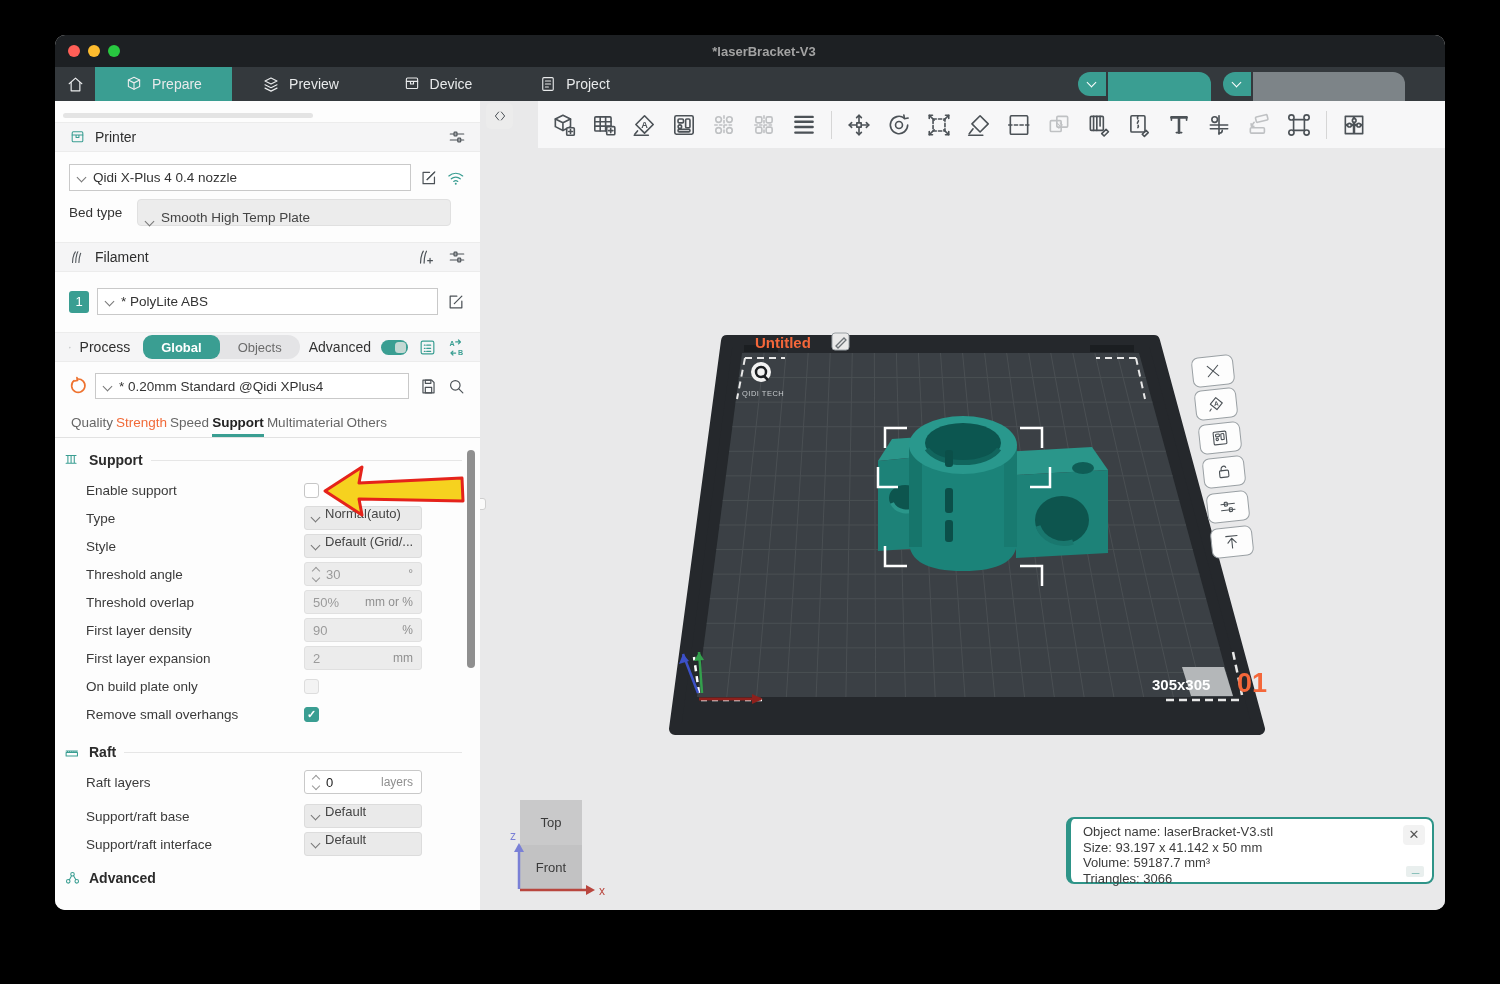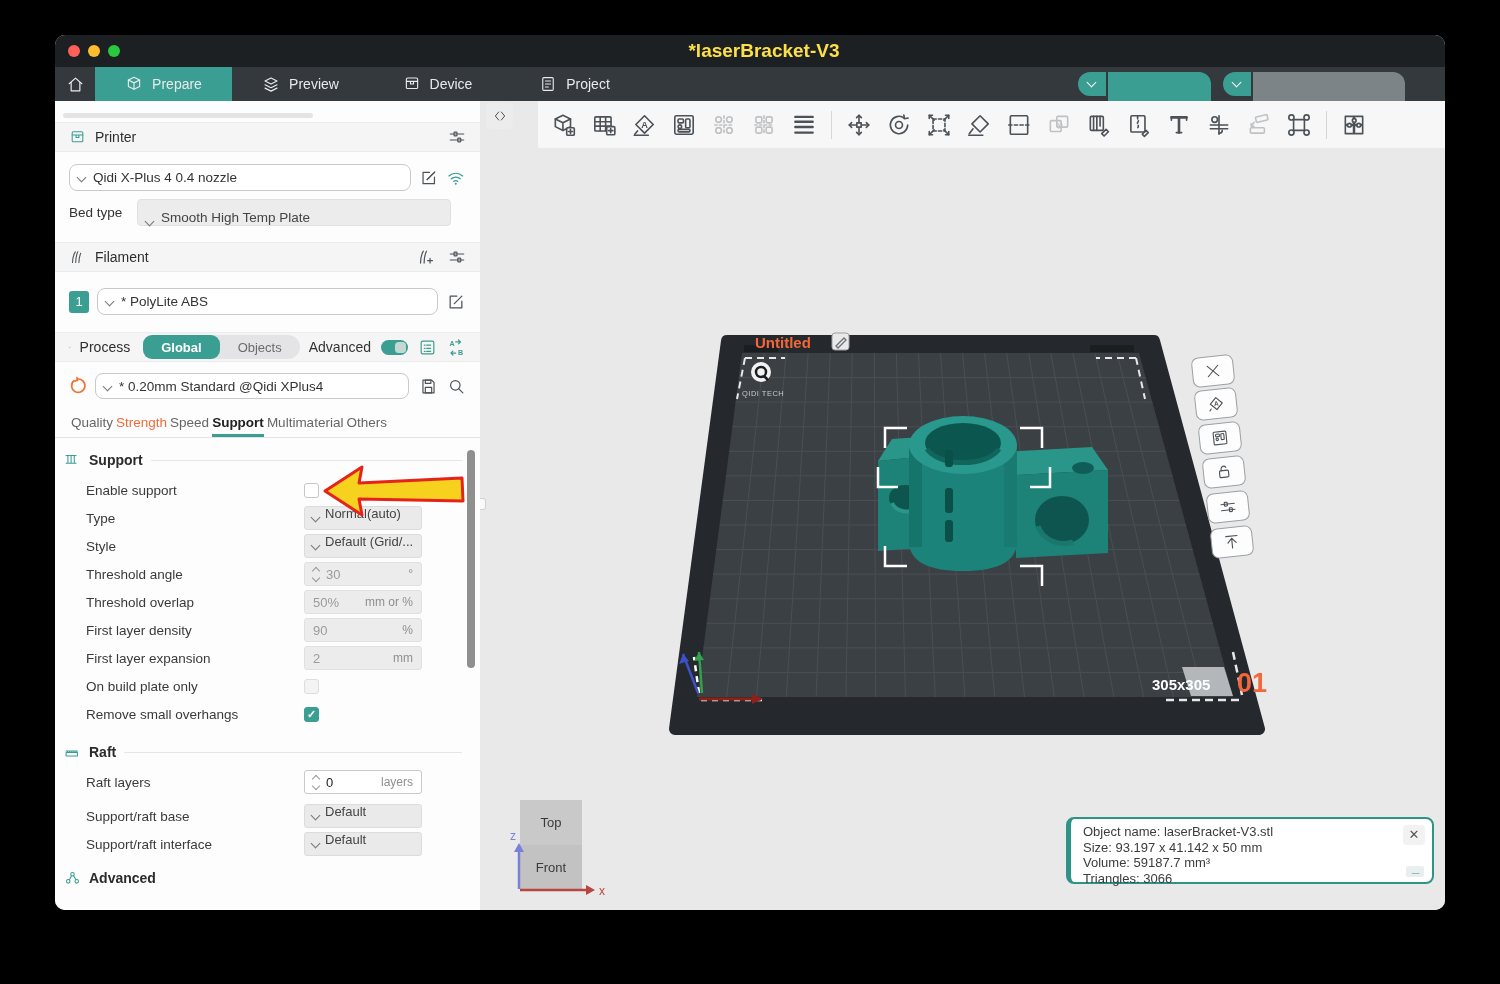--- a/index.html
+++ b/index.html
@@ -5,21 +5,21 @@
   * { margin:0; padding:0; box-sizing:border-box; }
   body { background:#000; font-family:"Liberation Sans", sans-serif; }
   .stage { position:relative; width:1500px; height:984px; overflow:hidden; }
   .win { position:absolute; left:55px; top:35px; width:1390px; height:875px;
          border-radius:10px; overflow:hidden; box-shadow:0 12px 40px rgba(0,0,0,.6); background:#e9e9ea; }
 
   
   .titlebar { height:32px; background:#1d2023; display:flex; align-items:center; position:relative; }
   .lights { display:flex; gap:8px; margin-left:13px; }
   .light { width:12px; height:12px; border-radius:50%; }
-  .title { position:absolute; left:0; right:0; text-align:center; color:#fde047; font-size:19px; font-weight:bold;margin-left:28px; }
+  .title { position:absolute; left:0; right:0; text-align:center; color:#a3a3a3; font-size:13px; font-weight:bold;margin-left:28px; }
 
   
   .navbar { height:34px; background:#34393d; display:flex; align-items:stretch; }
   .homebtn { width:40px; display:flex; align-items:center; justify-content:center; }
   .ntab { width:137px; display:flex; align-items:center; justify-content:center; gap:9px;
           color:#e8eaeb; font-size:14px; cursor:default; }
   .ntab.active { background:#3a9e92; }
   .nav-right { margin-left:auto; display:flex; align-items:center; gap:12px; padding-right:40px; }
   .splitbtn { display:flex; gap:2px; height:24px; }
   .seg { display:flex; align-items:center; justify-content:center; font-size:13.5px; font-weight:bold; }
@@ -33,21 +33,21 @@
 
   .main { position:relative; height:809px; display:flex; }
 
   
   .panel { position:relative; width:425px; background:#fdfdfd; flex:none; overflow:hidden; font-size:13.5px; color:#333; }
   .htrack { position:absolute; left:8px; top:12px; width:250px; height:5px; background:#e4e4e4; border-radius:3px; }
   .phead { height:30px; margin-top:0; display:flex; align-items:center; gap:9px; padding:0 14px;
            background:#f5f5f6; border-top:1px solid #ececec; border-bottom:1px solid #ececec; font-size:14px; }
   .phead .ttl { font-weight:normal; color:#2e2e2e; }
   .phead .sp-r { margin-left:auto; display:flex; gap:14px; align-items:center; }
-  .combo { height:27px; border:1px solid #c9c9c9; border-radius:8px; background:#fff;
+  .combo { height:27px; border:1px solid #c9c9c9; border-radius:0; background:#fff;
            display:flex; align-items:center; padding:0 8px; gap:8px; color:#333; }
   .row-line { display:flex; align-items:center; padding:0 14px; }
   .graydrop { height:27px; background:#ececec; border:1px solid #e0e0e0; border-radius:4px;
               display:flex; align-items:flex-end; padding:0 8px; gap:8px; color:#444; }
   .badge1 { width:20px; height:22px; background:#3a9e92; color:#fff; border-radius:3px;
             display:flex; align-items:center; justify-content:center; font-size:13px; flex:none; }
   .pill { display:flex; background:#e4e4e6; border-radius:13px; height:24px; align-items:center; }
   .pill .pseg { padding:0 18px; height:24px; display:flex; align-items:center; border-radius:9px; color:#6b6b6b; font-size:13px; }
   .pill .pseg.on { background:#3a9e92; color:#fff; font-weight:bold; }
   .toggle { width:27px; height:15px; background:#3a9e92; border-radius:8px; position:relative; }

